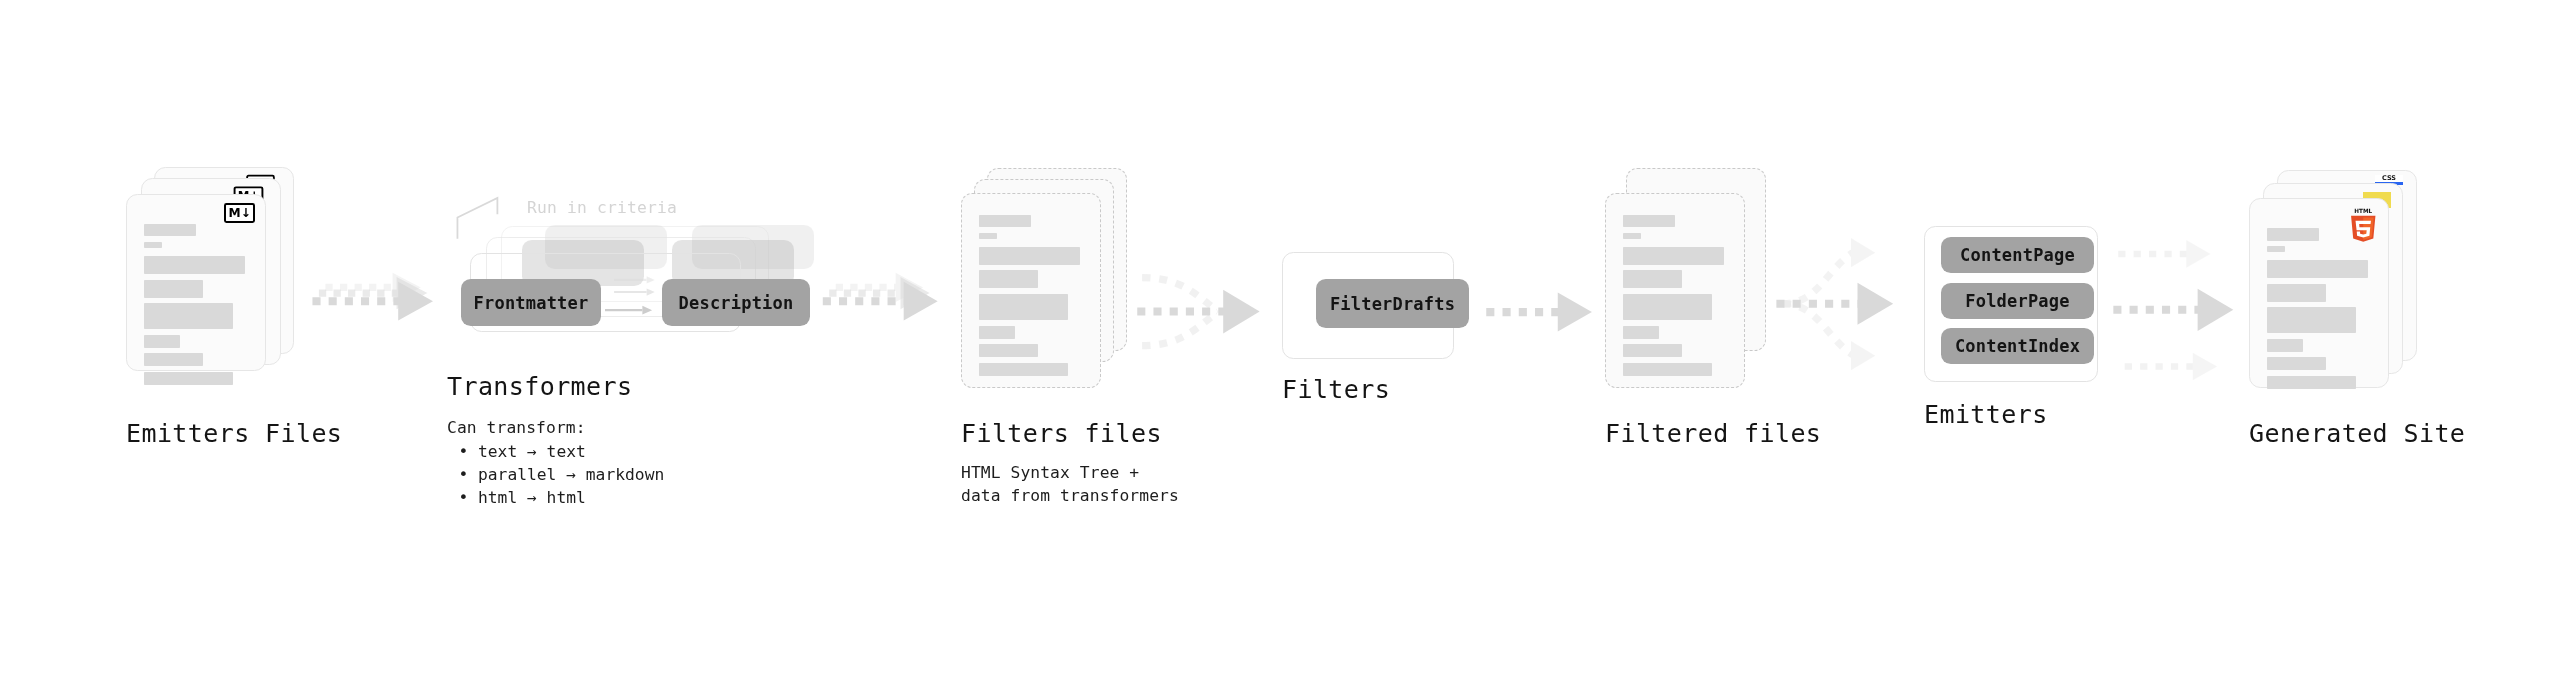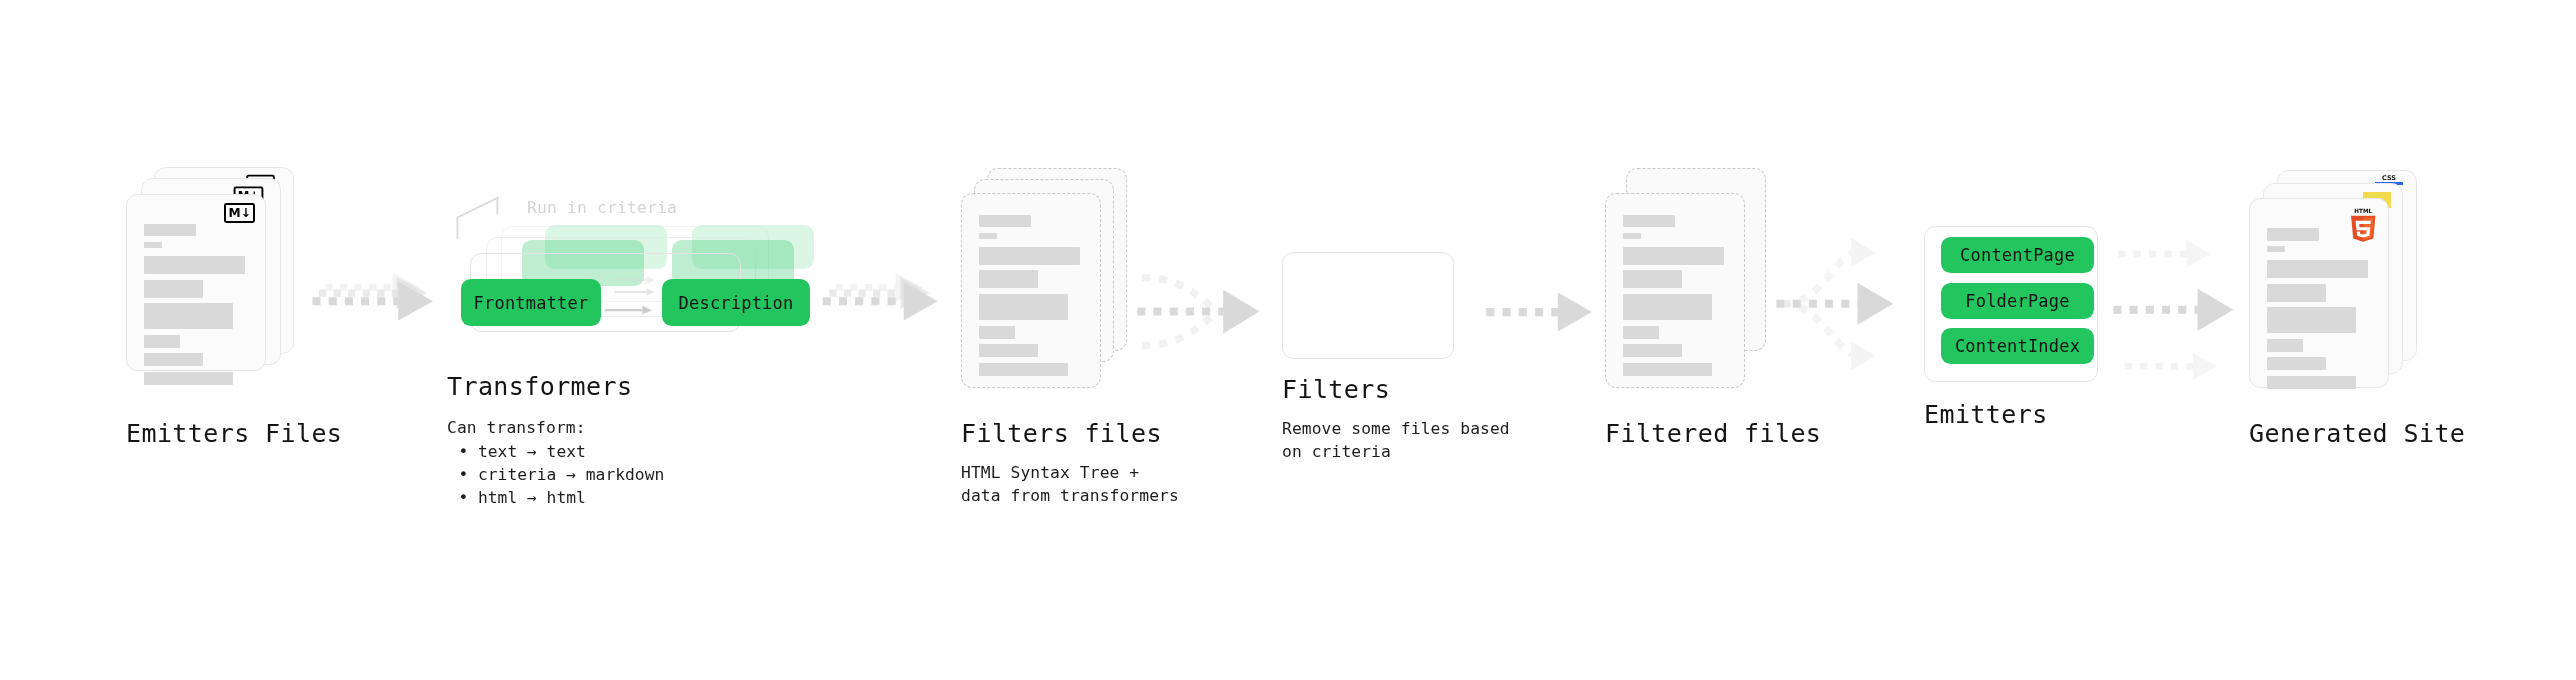--- a/index.html
+++ b/index.html
@@ -90,27 +90,28 @@
 
   
   .group-box {
     position: absolute;
     border: 1.3px solid #e3e3e3;
     border-radius: 11.4px;
     background: transparent;
   }
   .pill {
     position: absolute;
-    background: #22c55e;
+    background: #a3a3a3;
     border-radius: 9.8px;
     display: flex; align-items: center; justify-content: center;
     font-size: 17px;
     color: #141414;
     white-space: nowrap;
     letter-spacing: 0.2px;
+    font-weight: bold;
   }
   .pill.ghost { color: transparent; }
 
   .annot {
     position: absolute;
     font-size: 16.3px;
     color: #d4d4d4;
     white-space: nowrap;
     letter-spacing: 0.2px;
   }
@@ -205,21 +206,21 @@
     </svg>
   </div>
 
   <div class="pill" style="left:662px; top:279px; width:148px; height:47px;">Description</div>
 
   <div class="abs" style="left:447px; top:372px;">
     <div class="sec-title">Transformers</div>
     <div class="sec-sub small-lead" style="margin-top:14.6px;">Can transform:</div>
     <div class="bullets">
       <div class="b-row">• text → text</div>
-      <div class="b-row">• criteria → markdown</div>
+      <div class="b-row">• parallel → markdown</div>
       <div class="b-row">• html → html</div>
     </div>
   </div>
 
   <div class="abs" style="left:821px; top:268px;">
     <svg width="146" height="89" viewBox="0 0 180 110">
       <g opacity="0.30">
         <line x1="18" y1="24" x2="100" y2="24" stroke="#d9d9d9" stroke-width="9" stroke-dasharray="9 9"></line>
         <polygon points="92,6 92,42 126,24" fill="#d9d9d9"></polygon>
       </g>
@@ -265,25 +266,24 @@
       </g>
       <g opacity="1">
         <line x1="4" y1="57" x2="112" y2="57" stroke="#d9d9d9" stroke-width="10" stroke-dasharray="10 10"></line>
         <polygon points="110,30 110,84 155,57" fill="#d9d9d9"></polygon>
       </g>
     </svg>
   </div>
 
   <div class="group-box" style="left:1282px; top:252px; width:172px; height:107px;">
   </div>
+  <div class="pill" style="left:1316px; top:279px; width:153px; height:49px;">FilterDrafts</div>
 
   <div class="abs" style="left:1282px; top:375px;">
     <div class="sec-title">Filters</div>
-    <div class="sec-sub" style="margin-top:13px;">Remove some files based
-on criteria</div>
   </div>
 
   <div class="abs" style="left:1483px; top:286px;">
     <svg width="130" height="57" viewBox="0 0 160 70">
       <line x1="4" y1="32" x2="96" y2="32" stroke="#d9d9d9" stroke-width="10" stroke-dasharray="10 10"></line>
       <polygon points="92,8 92,56 134,32" fill="#d9d9d9"></polygon>
     </svg>
   </div>
 
   <div class="doc-stack" style="left:1605px; top:168px; width:187px; height:203px;">

